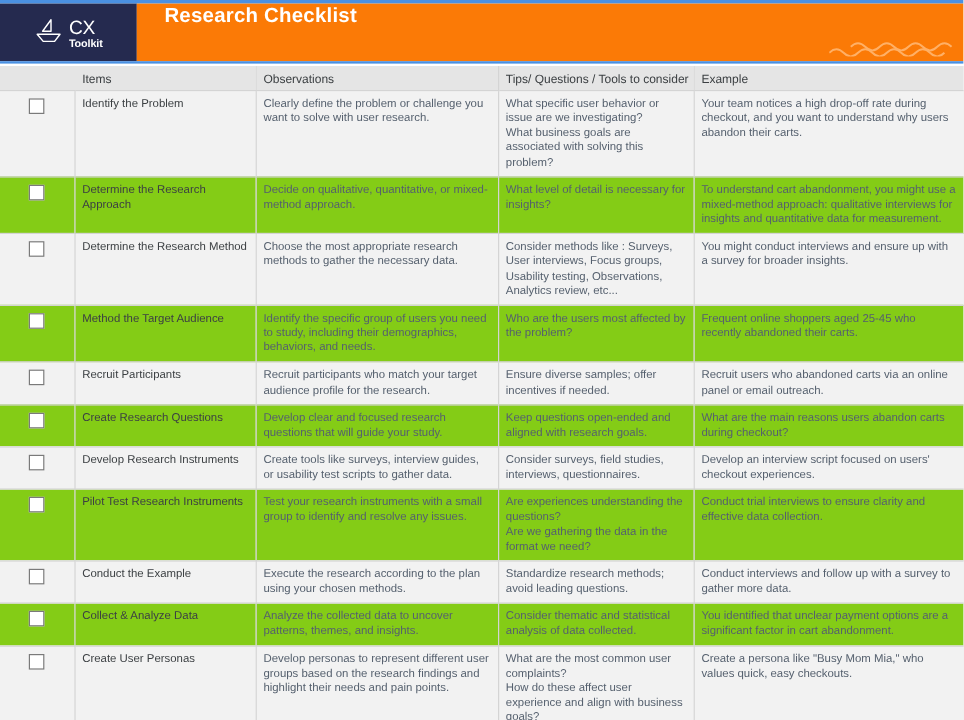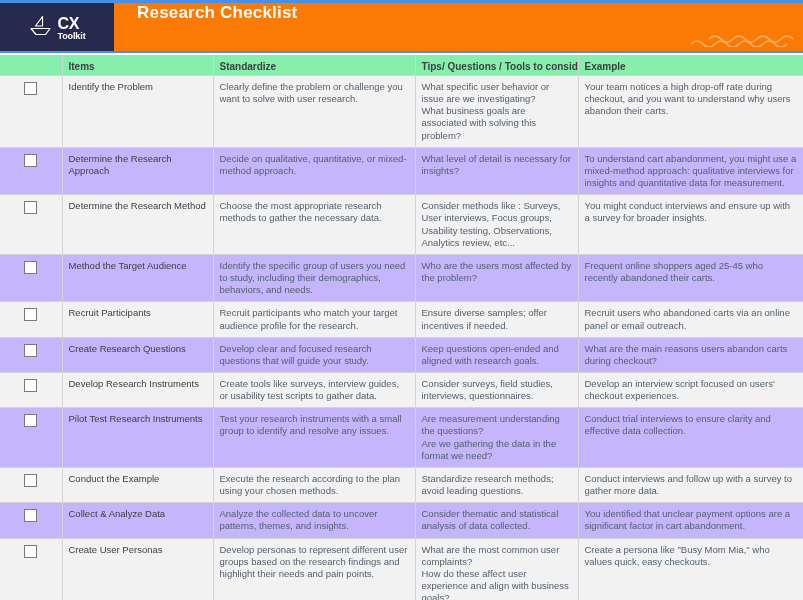--- a/index.html
+++ b/index.html
@@ -55,21 +55,21 @@
   }
   .boat-icon { display: block; }
   .logo-text {
     display: flex;
     flex-direction: column;
     line-height: 1;
     color: #ffffff;
   }
   .logo-cx {
     font-size: 16px;
-    font-weight: bold;
+    font-weight: normal;
     letter-spacing: -0.3px;
   }
   .logo-toolkit {
     font-size: 9px;
     font-weight: bold;
     letter-spacing: -0.1px;
     margin-top: 0;
   }
   .title-box {
     flex: 1 1 auto;
@@ -112,26 +112,26 @@
   }
   table.checklist col.c-check { width: 62px; }
   table.checklist col.c-items { width: 151px; }
   table.checklist col.c-desc  { width: 202px; }
   table.checklist col.c-tips  { width: 163px; }
   table.checklist col.c-ex    { width: 225px; }
 
   table.checklist th {
     text-align: left;
     font-size: 10px;
-    font-weight: bold;
+    font-weight: normal;
     color: #3c4043;
     padding: 3px 5px 3px 6px;
     border: 1px solid #d4d4d4;
     border-top: none;
-    background: #86efac;
+    background: #e5e5e5;
     vertical-align: bottom;
     height: 14px;
     white-space: nowrap;
     overflow: hidden;
   }
   table.checklist th.hd-blank {
     border-left: none;
   }
   table.checklist td {
     font-size: 9.5px;
@@ -147,21 +147,21 @@
     padding-top: 6px;
   }
   table.checklist td.cell-items {
     color: #3c4043;
     margin-left: 16px;
   }
   table.checklist tr.alt td {
     background: #f2f2f2;
   }
   table.checklist tr.plain td {
-    background: #c4b5fd;
+    background: #84cc16;
   }
   .checkbox {
     display: inline-block;
     width: 11px;
     height: 11px;
     border: 1px solid #7a7a7a;
     background: #ffffff;
     cursor: pointer;
     vertical-align: top;
   }
@@ -208,21 +208,21 @@
         <col class="c-check">
           <col class="c-items">
           <col class="c-desc">
           <col class="c-tips">
           <col class="c-ex">
       </colgroup>
       <thead>
         <tr>
           <th class="hd-blank"></th>
           <th>Items</th>
-          <th>Standardize</th>
+          <th>Observations</th>
           <th>Tips/ Questions / Tools to consider</th>
           <th>Example</th>
         </tr>
       </thead>
       <tbody>
           <tr class="alt">
             <td class="cell-check"><span class="checkbox"></span></td>
             <td class="cell-items">Identify the Problem</td>
             <td class="cell-description">
               <span class="cell-line">Clearly define the problem or challenge you want to solve with user research.</span>
@@ -313,21 +313,21 @@
               <span class="cell-line">Develop an interview script focused on users' checkout experiences.</span>
             </td>
           </tr>
           <tr class="plain">
             <td class="cell-check"><span class="checkbox"></span></td>
             <td class="cell-items">Pilot Test Research Instruments</td>
             <td class="cell-description">
               <span class="cell-line">Test your research instruments with a small group to identify and resolve any issues.</span>
             </td>
             <td class="cell-tips">
-              <span class="cell-line">Are measurement understanding the questions?</span>
+              <span class="cell-line">Are experiences understanding the questions?</span>
               <span class="cell-line">Are we gathering the data in the format we need?</span>
             </td>
             <td class="cell-example">
               <span class="cell-line">Conduct trial interviews to ensure clarity and effective data collection.</span>
             </td>
           </tr>
           <tr class="alt">
             <td class="cell-check"><span class="checkbox"></span></td>
             <td class="cell-items">Conduct the Example</td>
             <td class="cell-description">

